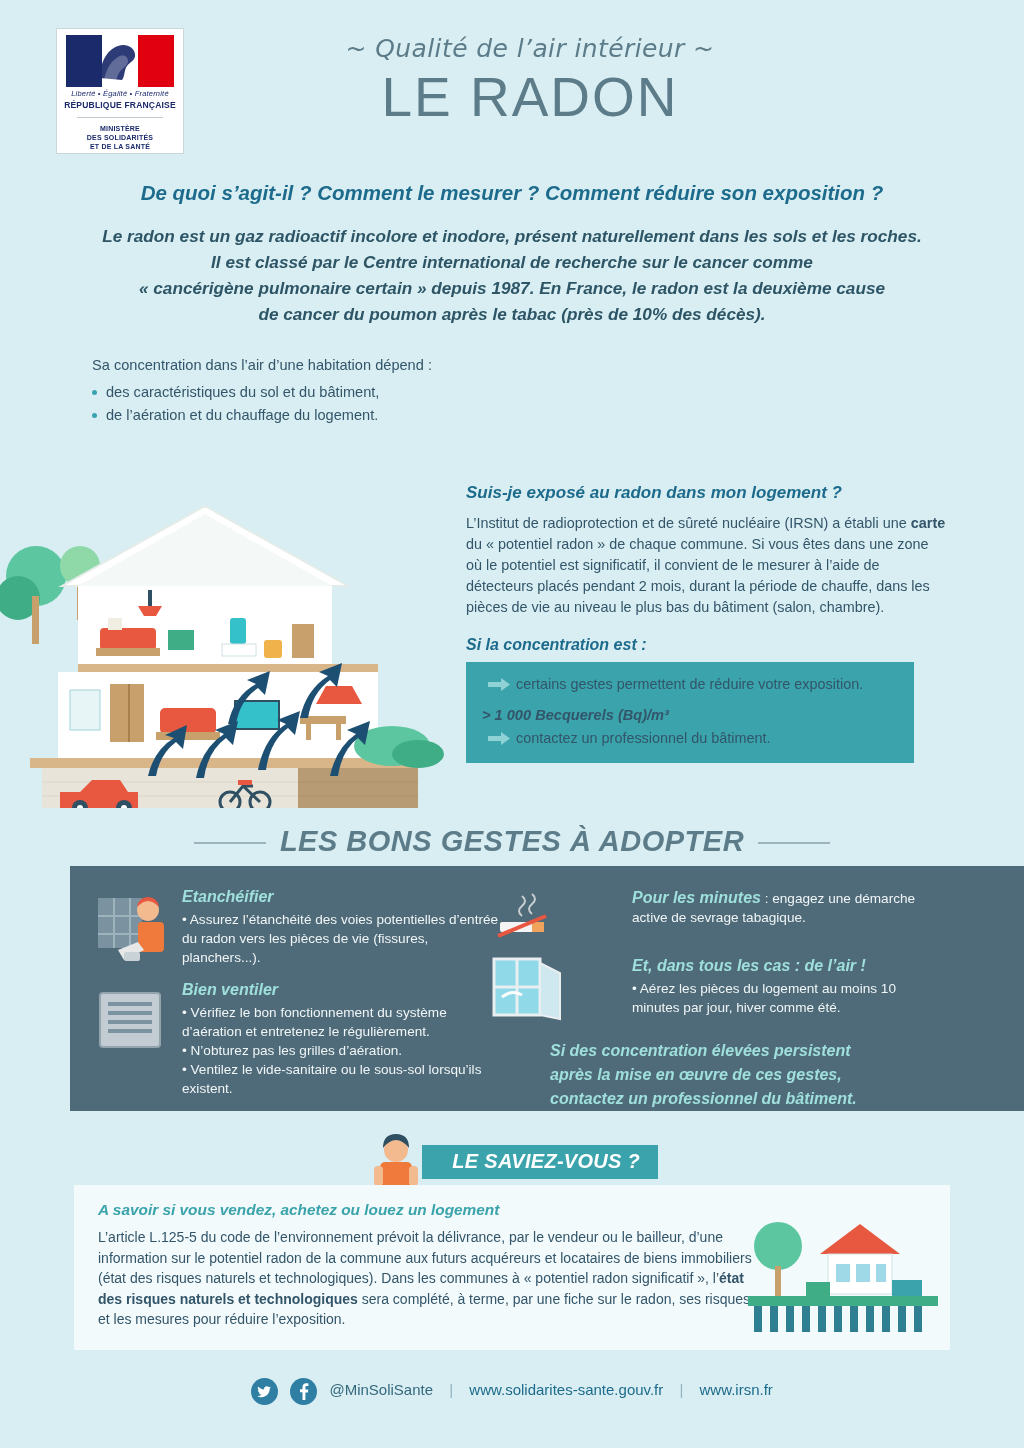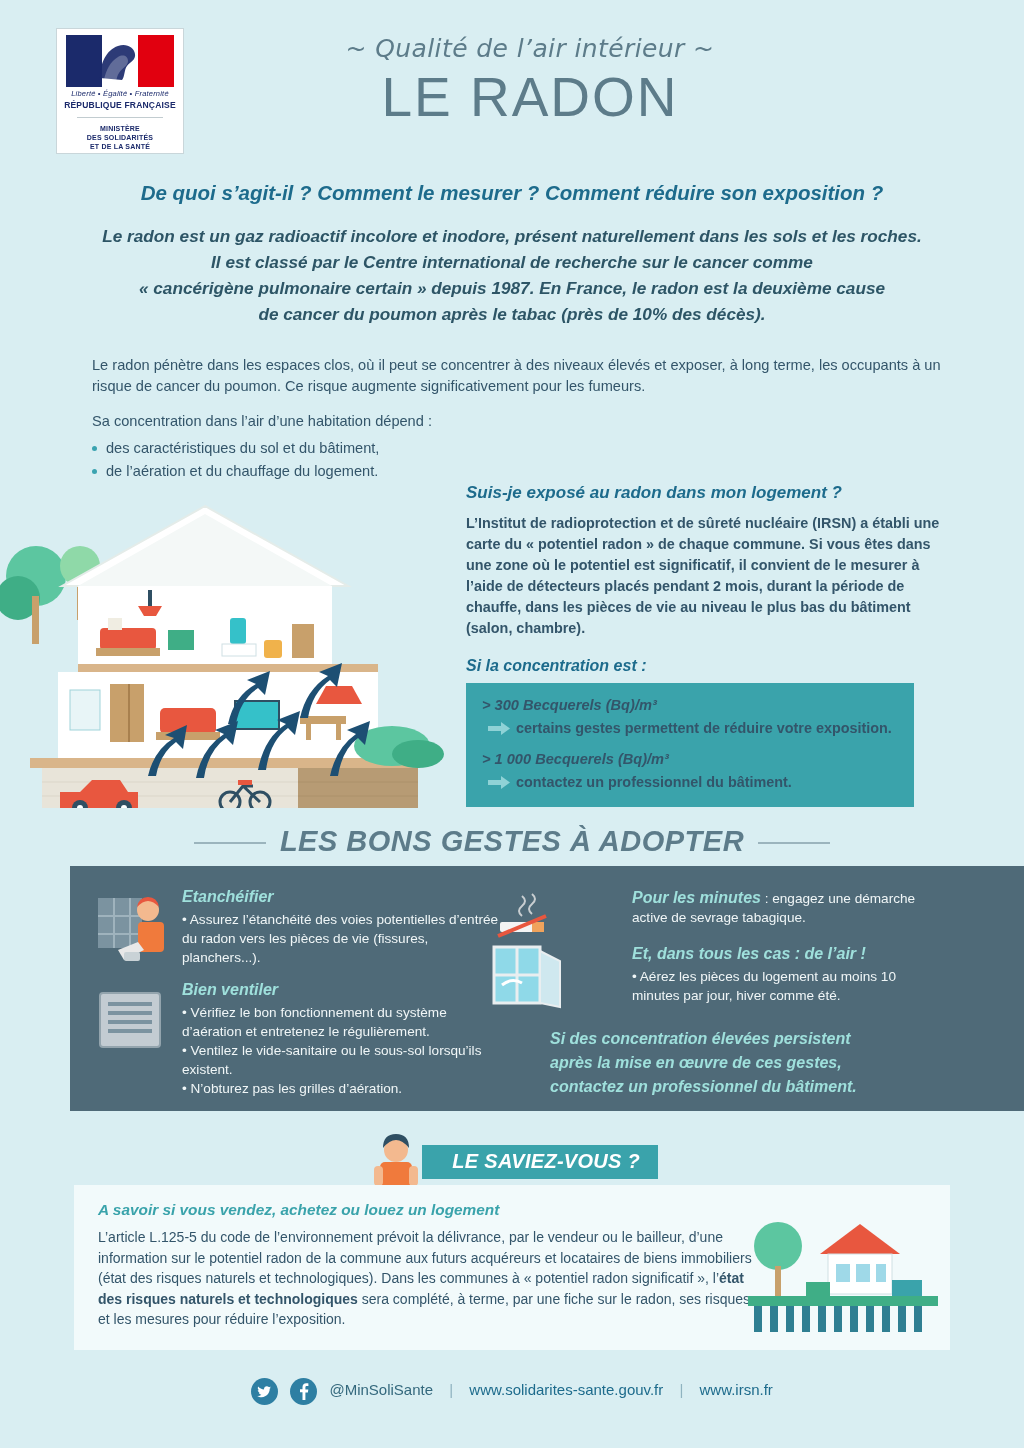--- a/index.html
+++ b/index.html
@@ -63,21 +63,21 @@
   .bullets li:before{content:"";position:absolute;left:0;top:8px;width:5px;height:5px;border-radius:50%;background:#3aa3b0;}
 
   
   .house-area{position:absolute;left:0;top:478px;width:460px;height:330px;}
 
   
   .rcol{position:absolute;left:466px;top:483px;width:480px;}
   .rcol h3{
     font-style:italic;font-weight:bold;font-size:17px;color:#1d6b8c;margin:0 0 10px;
   }
-  .rcol p{font-size:14.4px;line-height:21px;margin:0;color:#33556a;font-weight:bold;}
+  .rcol p{font-size:14.4px;line-height:21px;margin:0;color:#33556a;}
   .rcol .sub{font-style:italic;font-weight:bold;font-size:16px;color:#1d6b8c;margin:18px 0 8px;}
 
   .teal-box{
     background:#3aa3ab;color:#fff;padding:12px 16px 14px;width:448px;box-sizing:border-box;
   }
   .teal-box .lvl{font-style:italic;font-weight:bold;font-size:14.6px;margin:0 0 2px;}
   .teal-box .act{font-size:14.4px;margin:0 0 10px;padding-left:34px;position:relative;}
   .teal-box .act:last-child{margin-bottom:0;}
   .arrow-ic{position:absolute;left:6px;top:2px;width:22px;height:13px;}
 
@@ -168,21 +168,20 @@
 
   <div class="q-line">De quoi s’agit-il ? Comment le mesurer ? Comment réduire son exposition ?</div>
   <div class="lead">
     <div>Le radon est un gaz radioactif incolore et inodore, présent naturellement dans les sols et les roches.</div>
     <div>Il est classé par le Centre international de recherche sur le cancer comme</div>
     <div>« cancérigène pulmonaire certain » depuis 1987. En France, le radon est la deuxième cause</div>
     <div>de cancer du poumon après le tabac (près de 10% des décès).</div>
   </div>
 
   <div class="body-text">
-    <p>Le radon pénètre dans les espaces clos, où il peut se concentrer à des niveaux élevés et exposer, à long terme, les occupants à un risque de cancer du poumon. Ce risque augmente significativement pour les fumeurs.</p>
     <p style="margin-bottom:6px">Sa concentration dans l’air d’une habitation dépend :</p>
     <ul class="bullets">
       <li>des caractéristiques du sol et du bâtiment,</li>
       <li>de l’aération et du chauffage du logement.</li>
     </ul>
   </div>
 
   <div class="house-area">
     <svg width="460" height="330" viewBox="0 0 460 330">
 
@@ -268,21 +267,20 @@
     </svg>
   </div>
 
   <div class="rcol">
     <h3>Suis-je exposé au radon dans mon logement ?</h3>
     <p><span>L’Institut de radioprotection et de sûreté nucléaire (IRSN) a établi une </span><b>carte</b><span> du « potentiel radon » de chaque commune. Si vous êtes dans une zone où le potentiel est significatif, il convient de le mesurer à l’aide de détecteurs placés pendant 2 mois, durant la période de chauffe, dans les pièces de vie au niveau le plus bas du bâtiment (salon, chambre).</span></p>
 
     <div class="sub">Si la concentration est :</div>
 
     <div class="teal-box">
-      <p class="lvl">&gt; 300 Becquerels (Bq)/m³</p>
       <p class="act">
         <span class="arrow-ic">
           <svg width="22" height="13" viewBox="0 0 22 13">
               <path d="M0 4 h13 v-4 l9 6.5 l-9 6.5 v-4 h-13 z" fill="#8fd2d6"></path>
             </svg>
         </span>
         <span>certains gestes permettent de réduire votre exposition.</span>
       </p>
       <p class="lvl">&gt; 1 000 Becquerels (Bq)/m³</p>
       <p class="act">
@@ -333,22 +331,22 @@
               <rect x="10" y="11" width="44" height="4"></rect>
                 <rect x="10" y="20" width="44" height="4"></rect>
               <rect x="10" y="29" width="44" height="4"></rect>
                 <rect x="10" y="38" width="44" height="4"></rect>
             </g>
           </svg>
         </div>
         <div class="dk-block">
           <div class="dk-h">Bien ventiler</div>
           <div class="dk-li">• Vérifiez le bon fonctionnement du système d’aération et entretenez le régulièrement.</div>
+          <div class="dk-li">• N’obturez pas les grilles d’aération.</div>
           <div class="dk-li">• Ventilez le vide-sanitaire ou le sous-sol lorsqu’ils existent.</div>
-          <div class="dk-li">• N’obturez pas les grilles d’aération.</div>
         </div>
       </div>
     </div>
 
     <div class="dk-right">
       <div style="position:absolute;left:-58px;top:4px;">
         <svg width="58" height="50" viewBox="0 0 58 50">
           <g stroke="#e8e8e8" stroke-width="2" fill="none" opacity="0.8">
             <path d="M30 4 q6 5 0 10 q-6 5 0 10"></path>
             <path d="M40 2 q6 5 0 10 q-6 5 0 10"></path>
@@ -357,21 +355,21 @@
           <rect x="40" y="30" width="12" height="10" fill="#f0a35c"></rect>
           <line x1="6" y1="44" x2="54" y2="24" stroke="#e8573f" stroke-width="4"></line>
         </svg>
       </div>
       <div style="padding-left:82px;">
         <div class="dk-p">
           <b class="dk-h" style="display:inline;margin:0;">Pour les minutes</b><span> : engagez une démarche active de sevrage tabagique.</span>
         </div>
       </div>
 
-      <div style="position:relative;margin-top:18px;">
+      <div style="position:relative;margin-top:30px;">
         <div style="position:absolute;left:-58px;top:0;">
           <svg width="70" height="66" viewBox="0 0 70 66">
             <rect x="2" y="2" width="46" height="56" fill="#8fd9e8" stroke="#e9eef0" stroke-width="3"></rect>
             <line x1="25" y1="2" x2="25" y2="58" stroke="#e9eef0" stroke-width="3"></line>
             <line x1="2" y1="30" x2="48" y2="30" stroke="#e9eef0" stroke-width="3"></line>
             <polygon points="48,6 68,16 68,62 48,58" fill="#cfe8ef" stroke="#e9eef0" stroke-width="2"></polygon>
             <path d="M10 40 q10 -8 20 -2" stroke="#fff" stroke-width="3" fill="none"></path>
           </svg>
         </div>
         <div style="padding-left:82px;">

